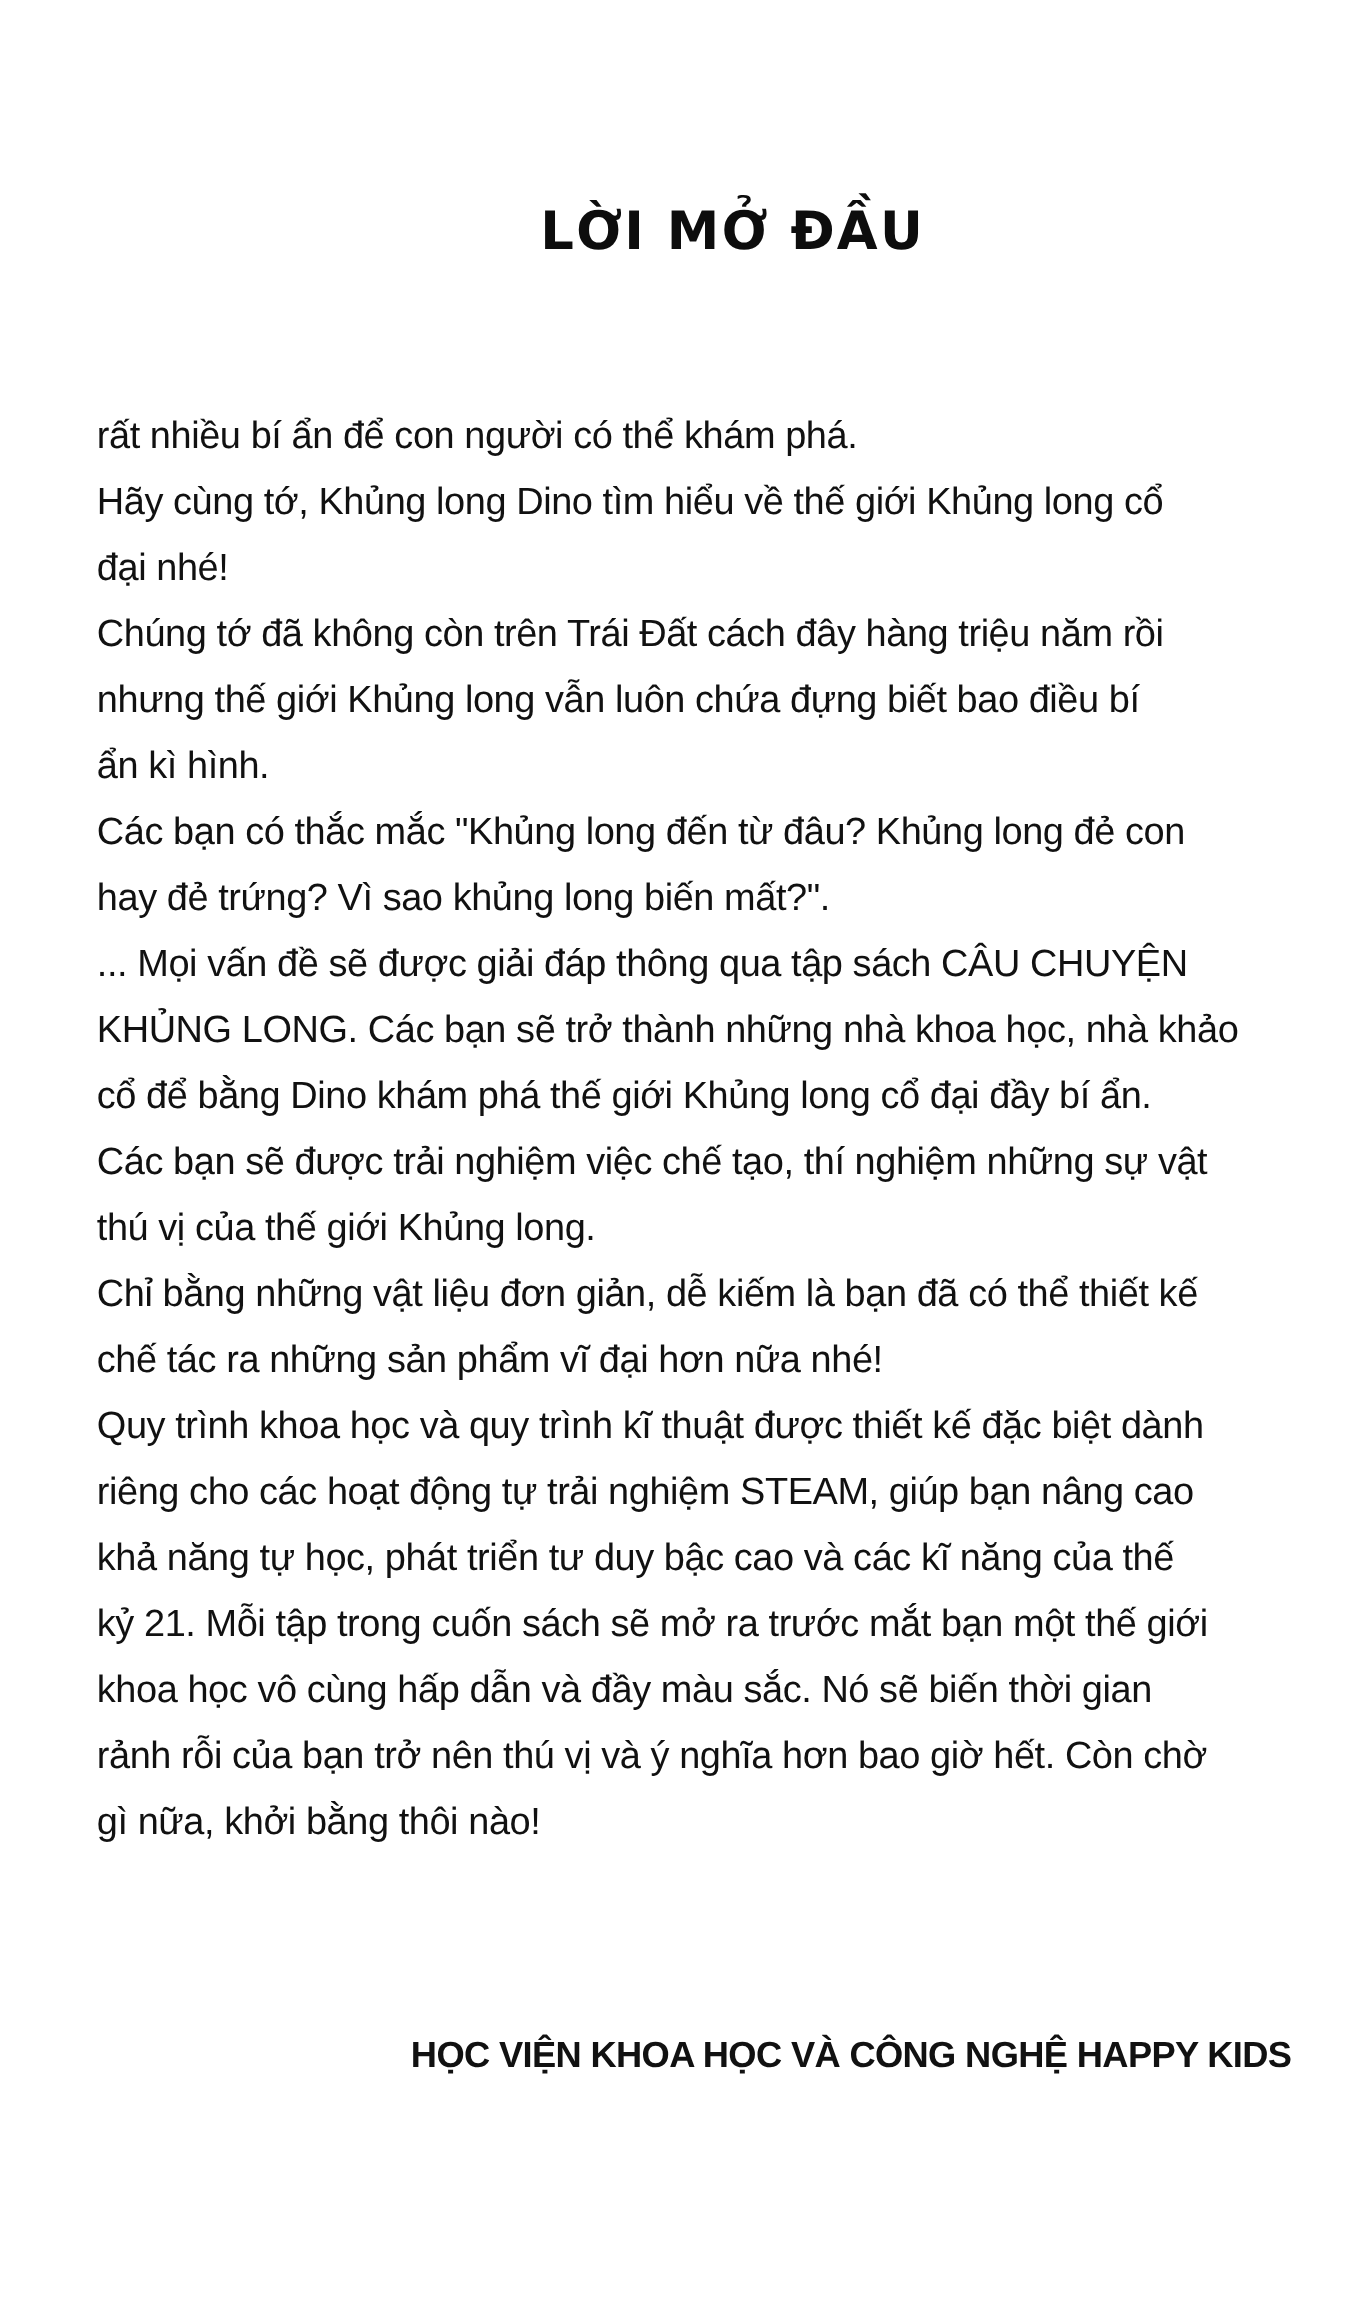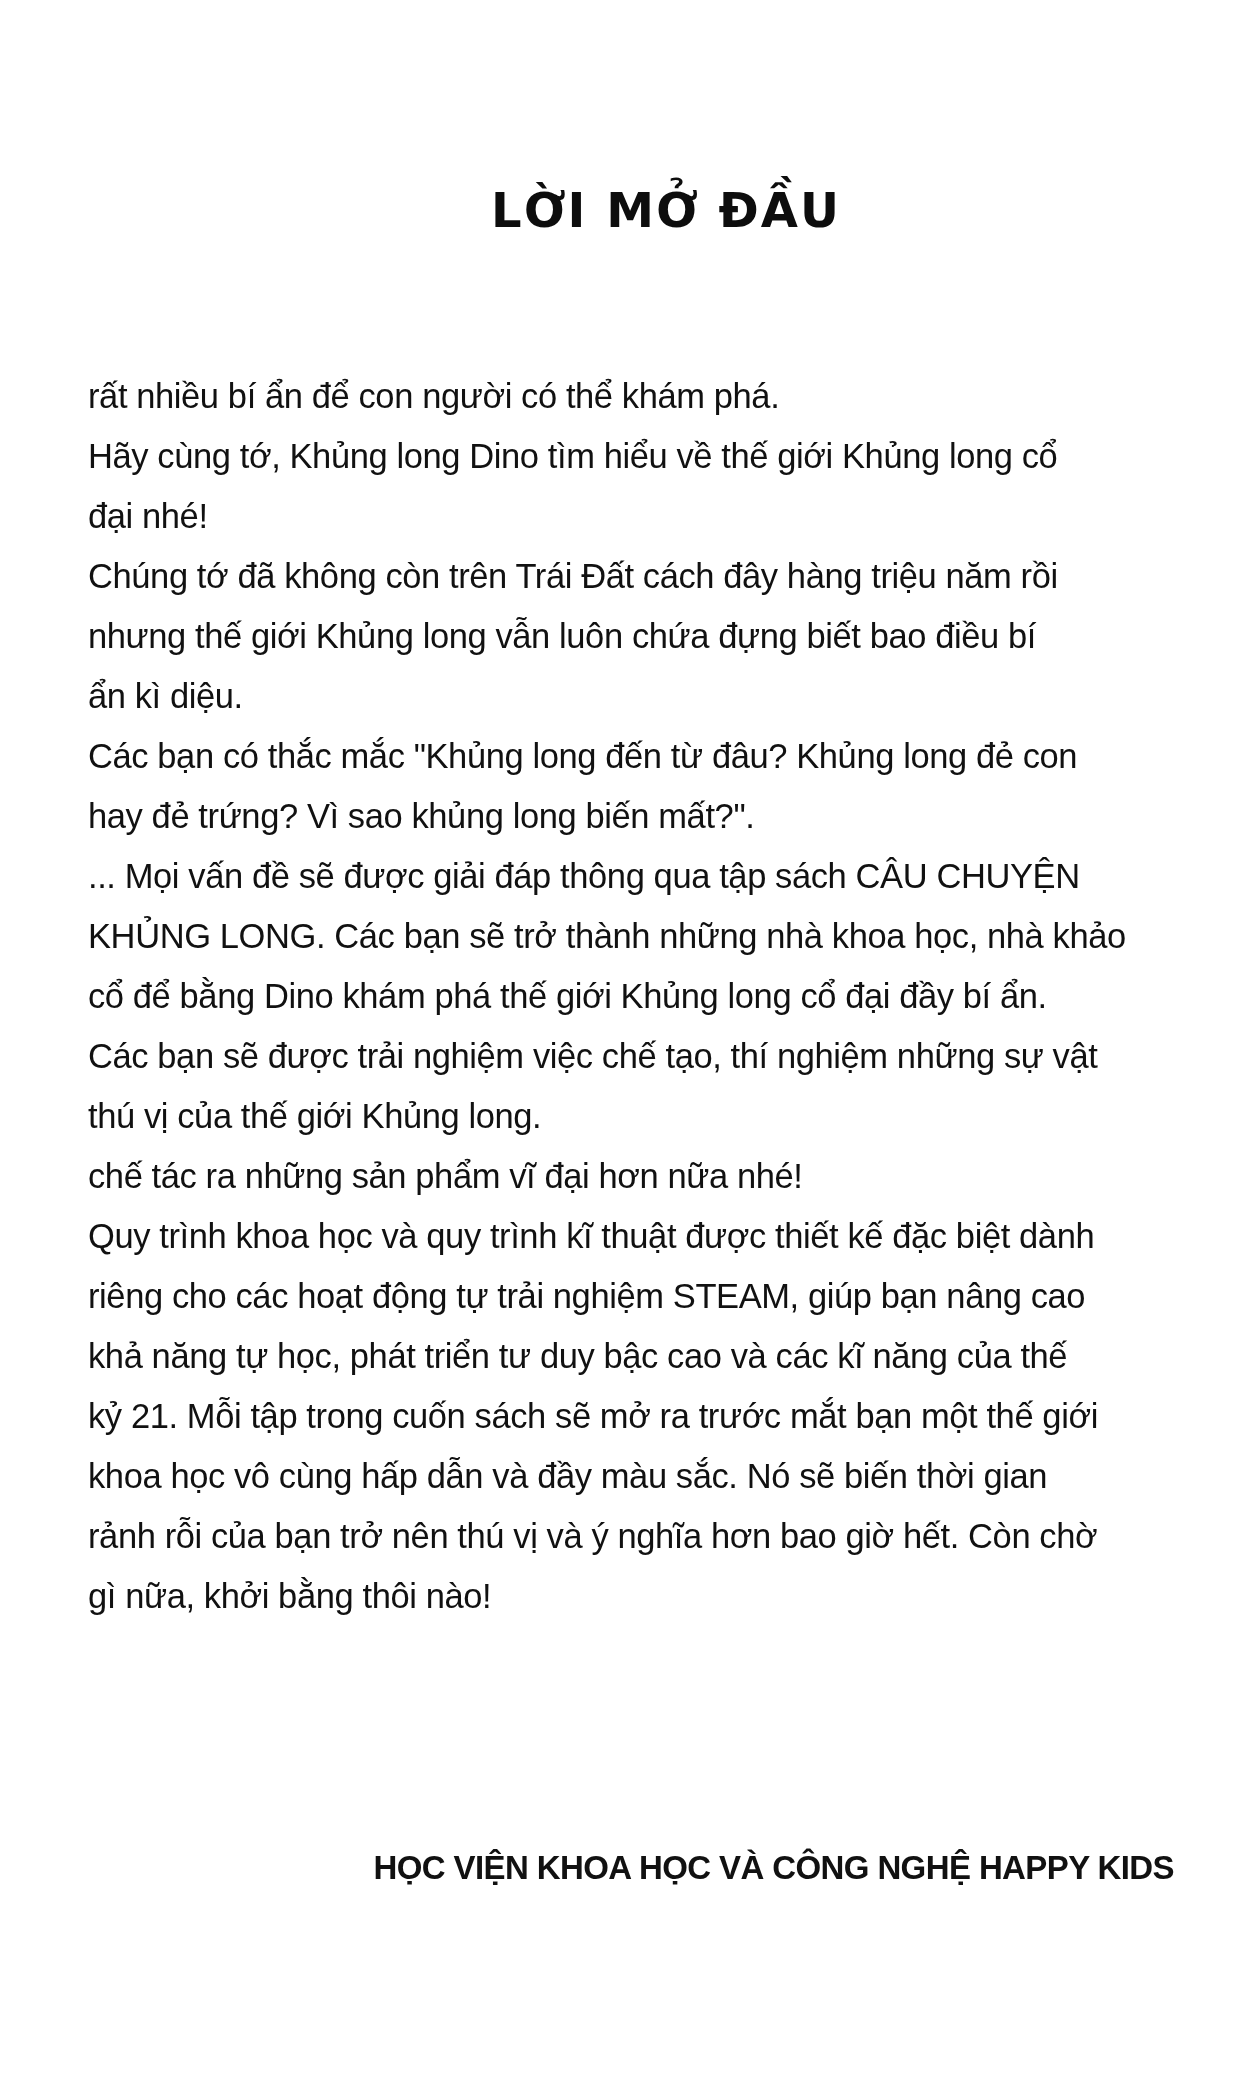--- a/index.html
+++ b/index.html
@@ -69,28 +69,29 @@
 
 <div class="page">
   <h1 class="title" style="margin:0;padding-left:44px;">LỜI MỞ ĐẦU</h1>
 
   <div class="body-text">
     <span class="line">rất nhiều bí ẩn để con người có thể khám phá.</span>
     <span class="line">Hãy cùng tớ, Khủng long Dino tìm hiểu về thế giới Khủng long cổ</span>
     <span class="line">đại nhé!</span>
     <span class="line">Chúng tớ đã không còn trên Trái Đất cách đây hàng triệu năm rồi</span>
     <span class="line">nhưng thế giới Khủng long vẫn luôn chứa đựng biết bao điều bí</span>
-    <span class="line">ẩn kì diệu.</span>
+    <span class="line">ẩn kì hình.</span>
     <span class="line">Các bạn có thắc mắc "Khủng long đến từ đâu? Khủng long đẻ con</span>
     <span class="line">hay đẻ trứng? Vì sao khủng long biến mất?".</span>
     <span class="line">... Mọi vấn đề sẽ được giải đáp thông qua tập sách CÂU CHUYỆN</span>
     <span class="line">KHỦNG LONG. Các bạn sẽ trở thành những nhà khoa học, nhà khảo</span>
     <span class="line">cổ để bằng Dino khám phá thế giới Khủng long cổ đại đầy bí ẩn.</span>
     <span class="line">Các bạn sẽ được trải nghiệm việc chế tạo, thí nghiệm những sự vật</span>
     <span class="line">thú vị của thế giới Khủng long.</span>
+    <span class="line">Chỉ bằng những vật liệu đơn giản, dễ kiếm là bạn đã có thể thiết kế</span>
     <span class="line">chế tác ra những sản phẩm vĩ đại hơn nữa nhé!</span>
     <span class="line">Quy trình khoa học và quy trình kĩ thuật được thiết kế đặc biệt dành</span>
     <span class="line">riêng cho các hoạt động tự trải nghiệm STEAM, giúp bạn nâng cao</span>
     <span class="line">khả năng tự học, phát triển tư duy bậc cao và các kĩ năng của thế</span>
     <span class="line">kỷ 21. Mỗi tập trong cuốn sách sẽ mở ra trước mắt bạn một thế giới</span>
     <span class="line">khoa học vô cùng hấp dẫn và đầy màu sắc. Nó sẽ biến thời gian</span>
     <span class="line">rảnh rỗi của bạn trở nên thú vị và ý nghĩa hơn bao giờ hết. Còn chờ</span>
     <span class="line">gì nữa, khởi bằng thôi nào!</span>
   </div>
 

